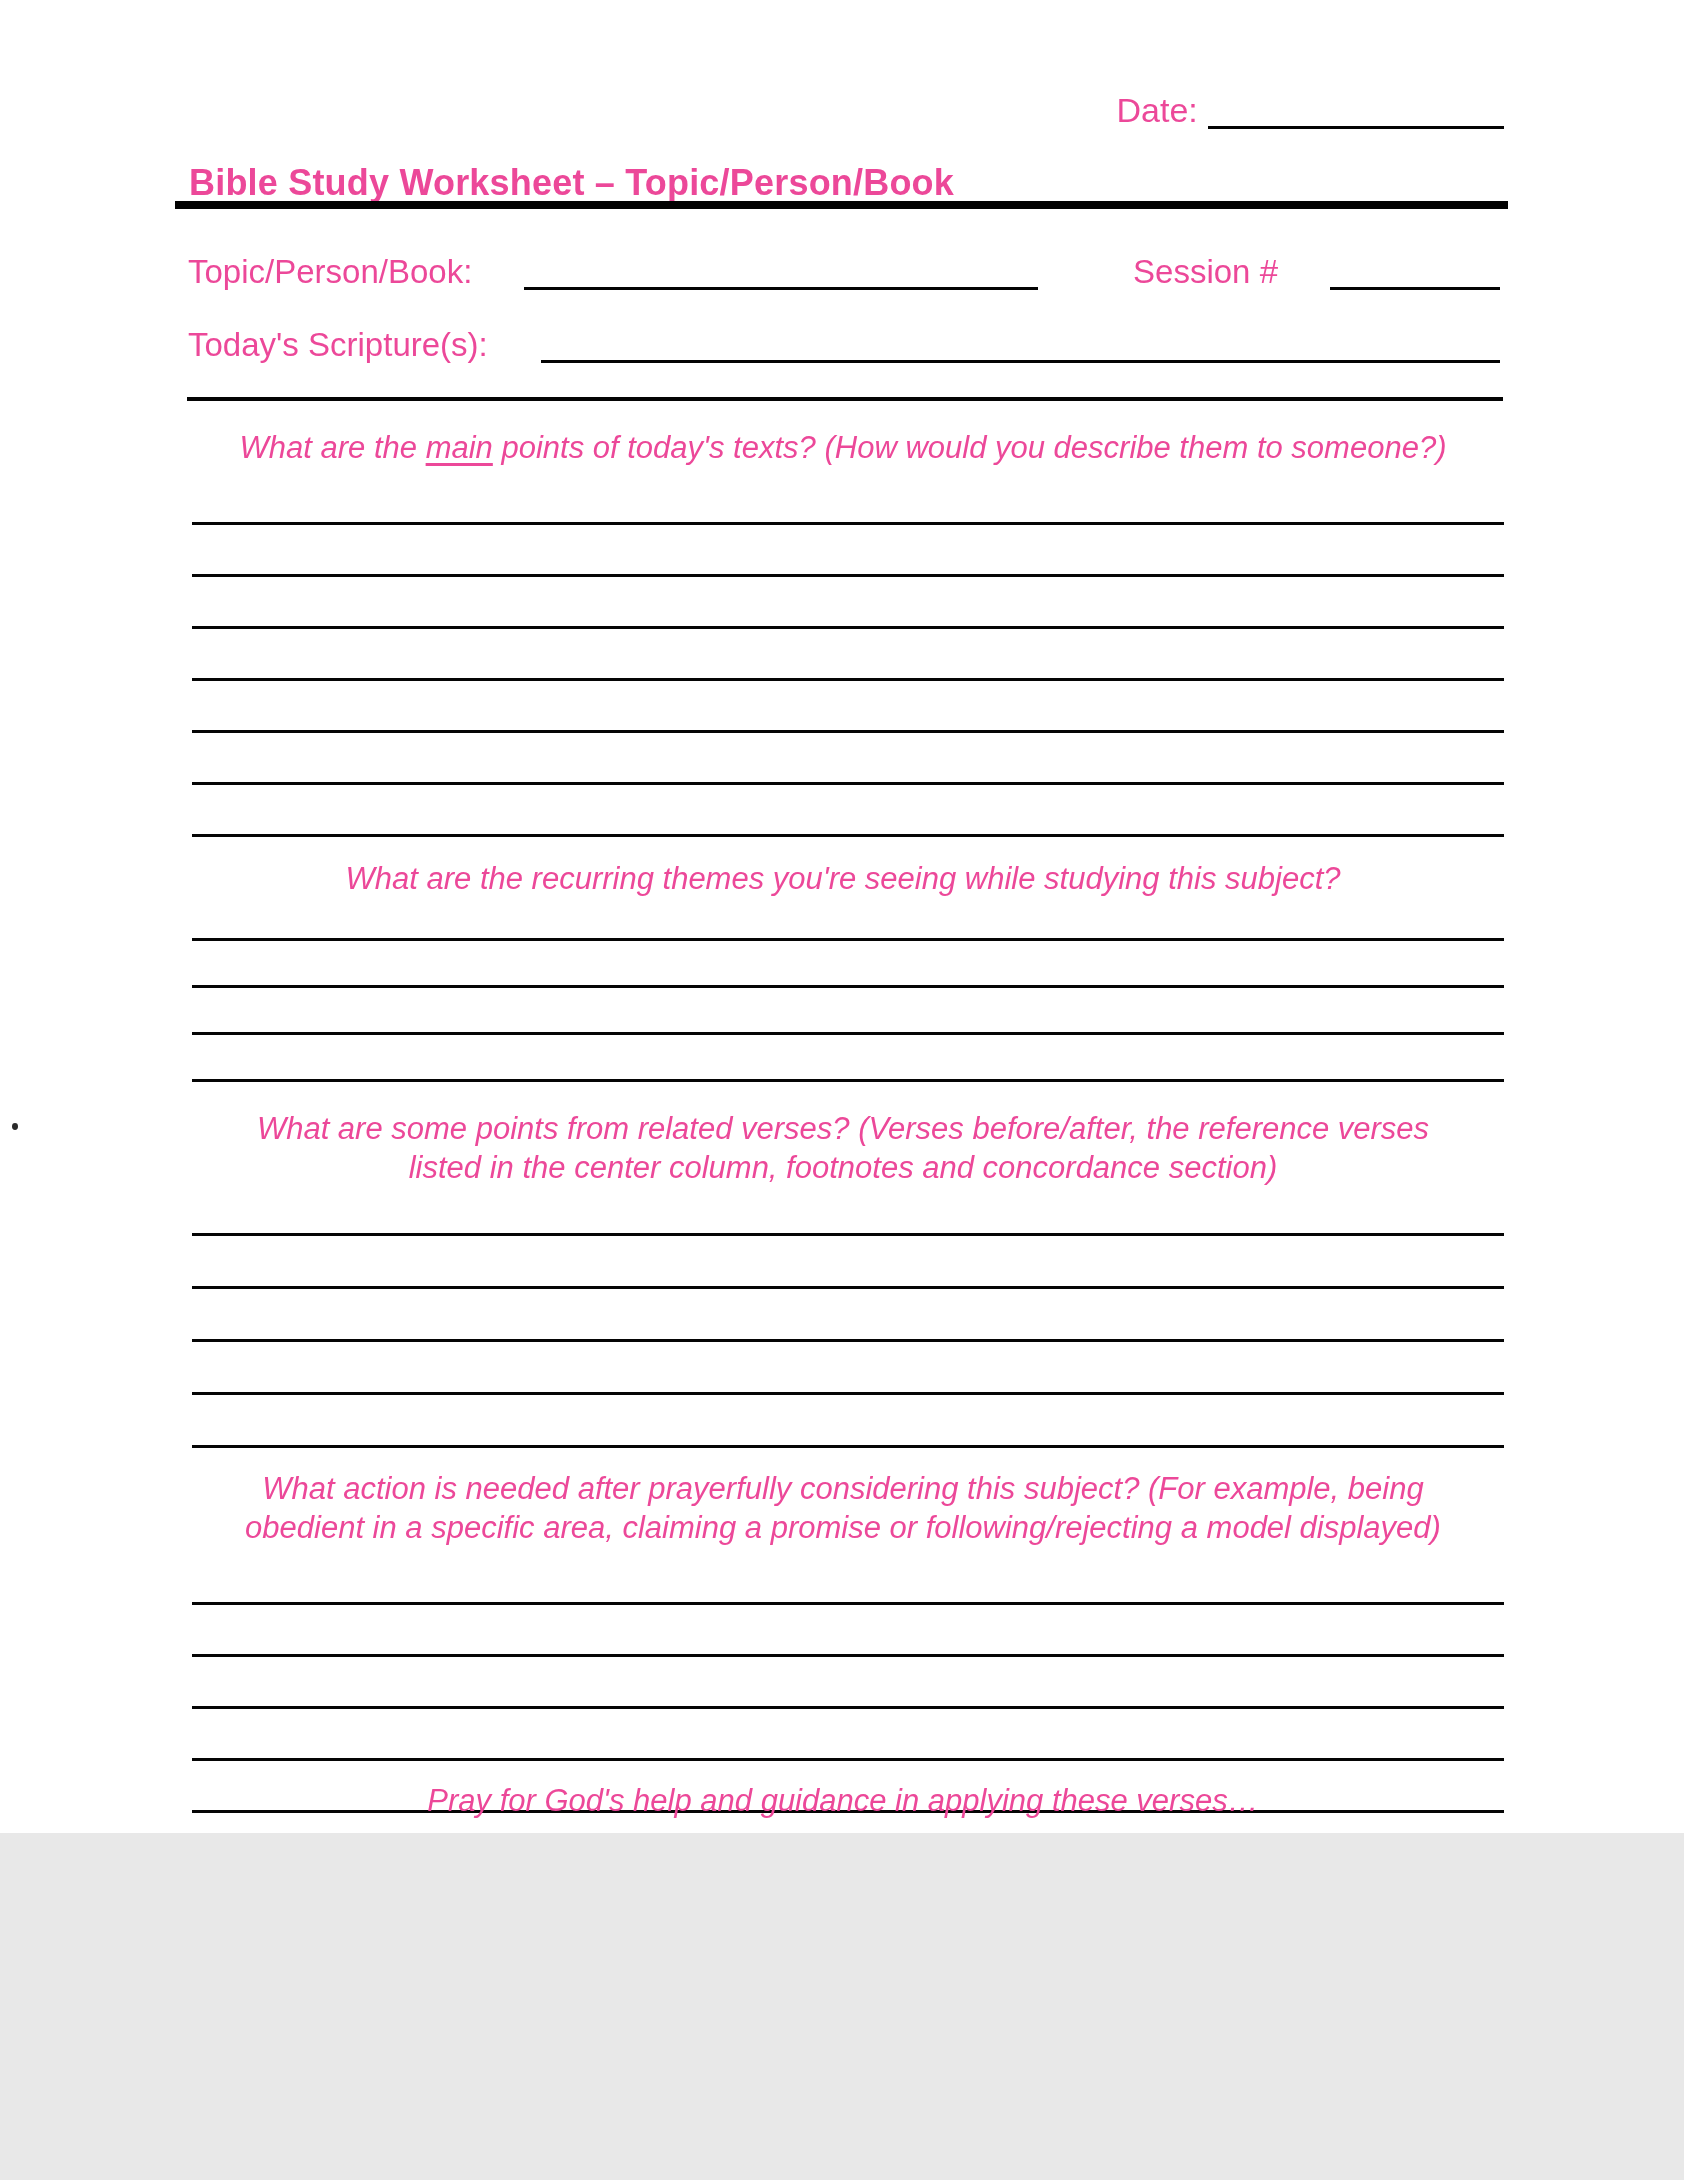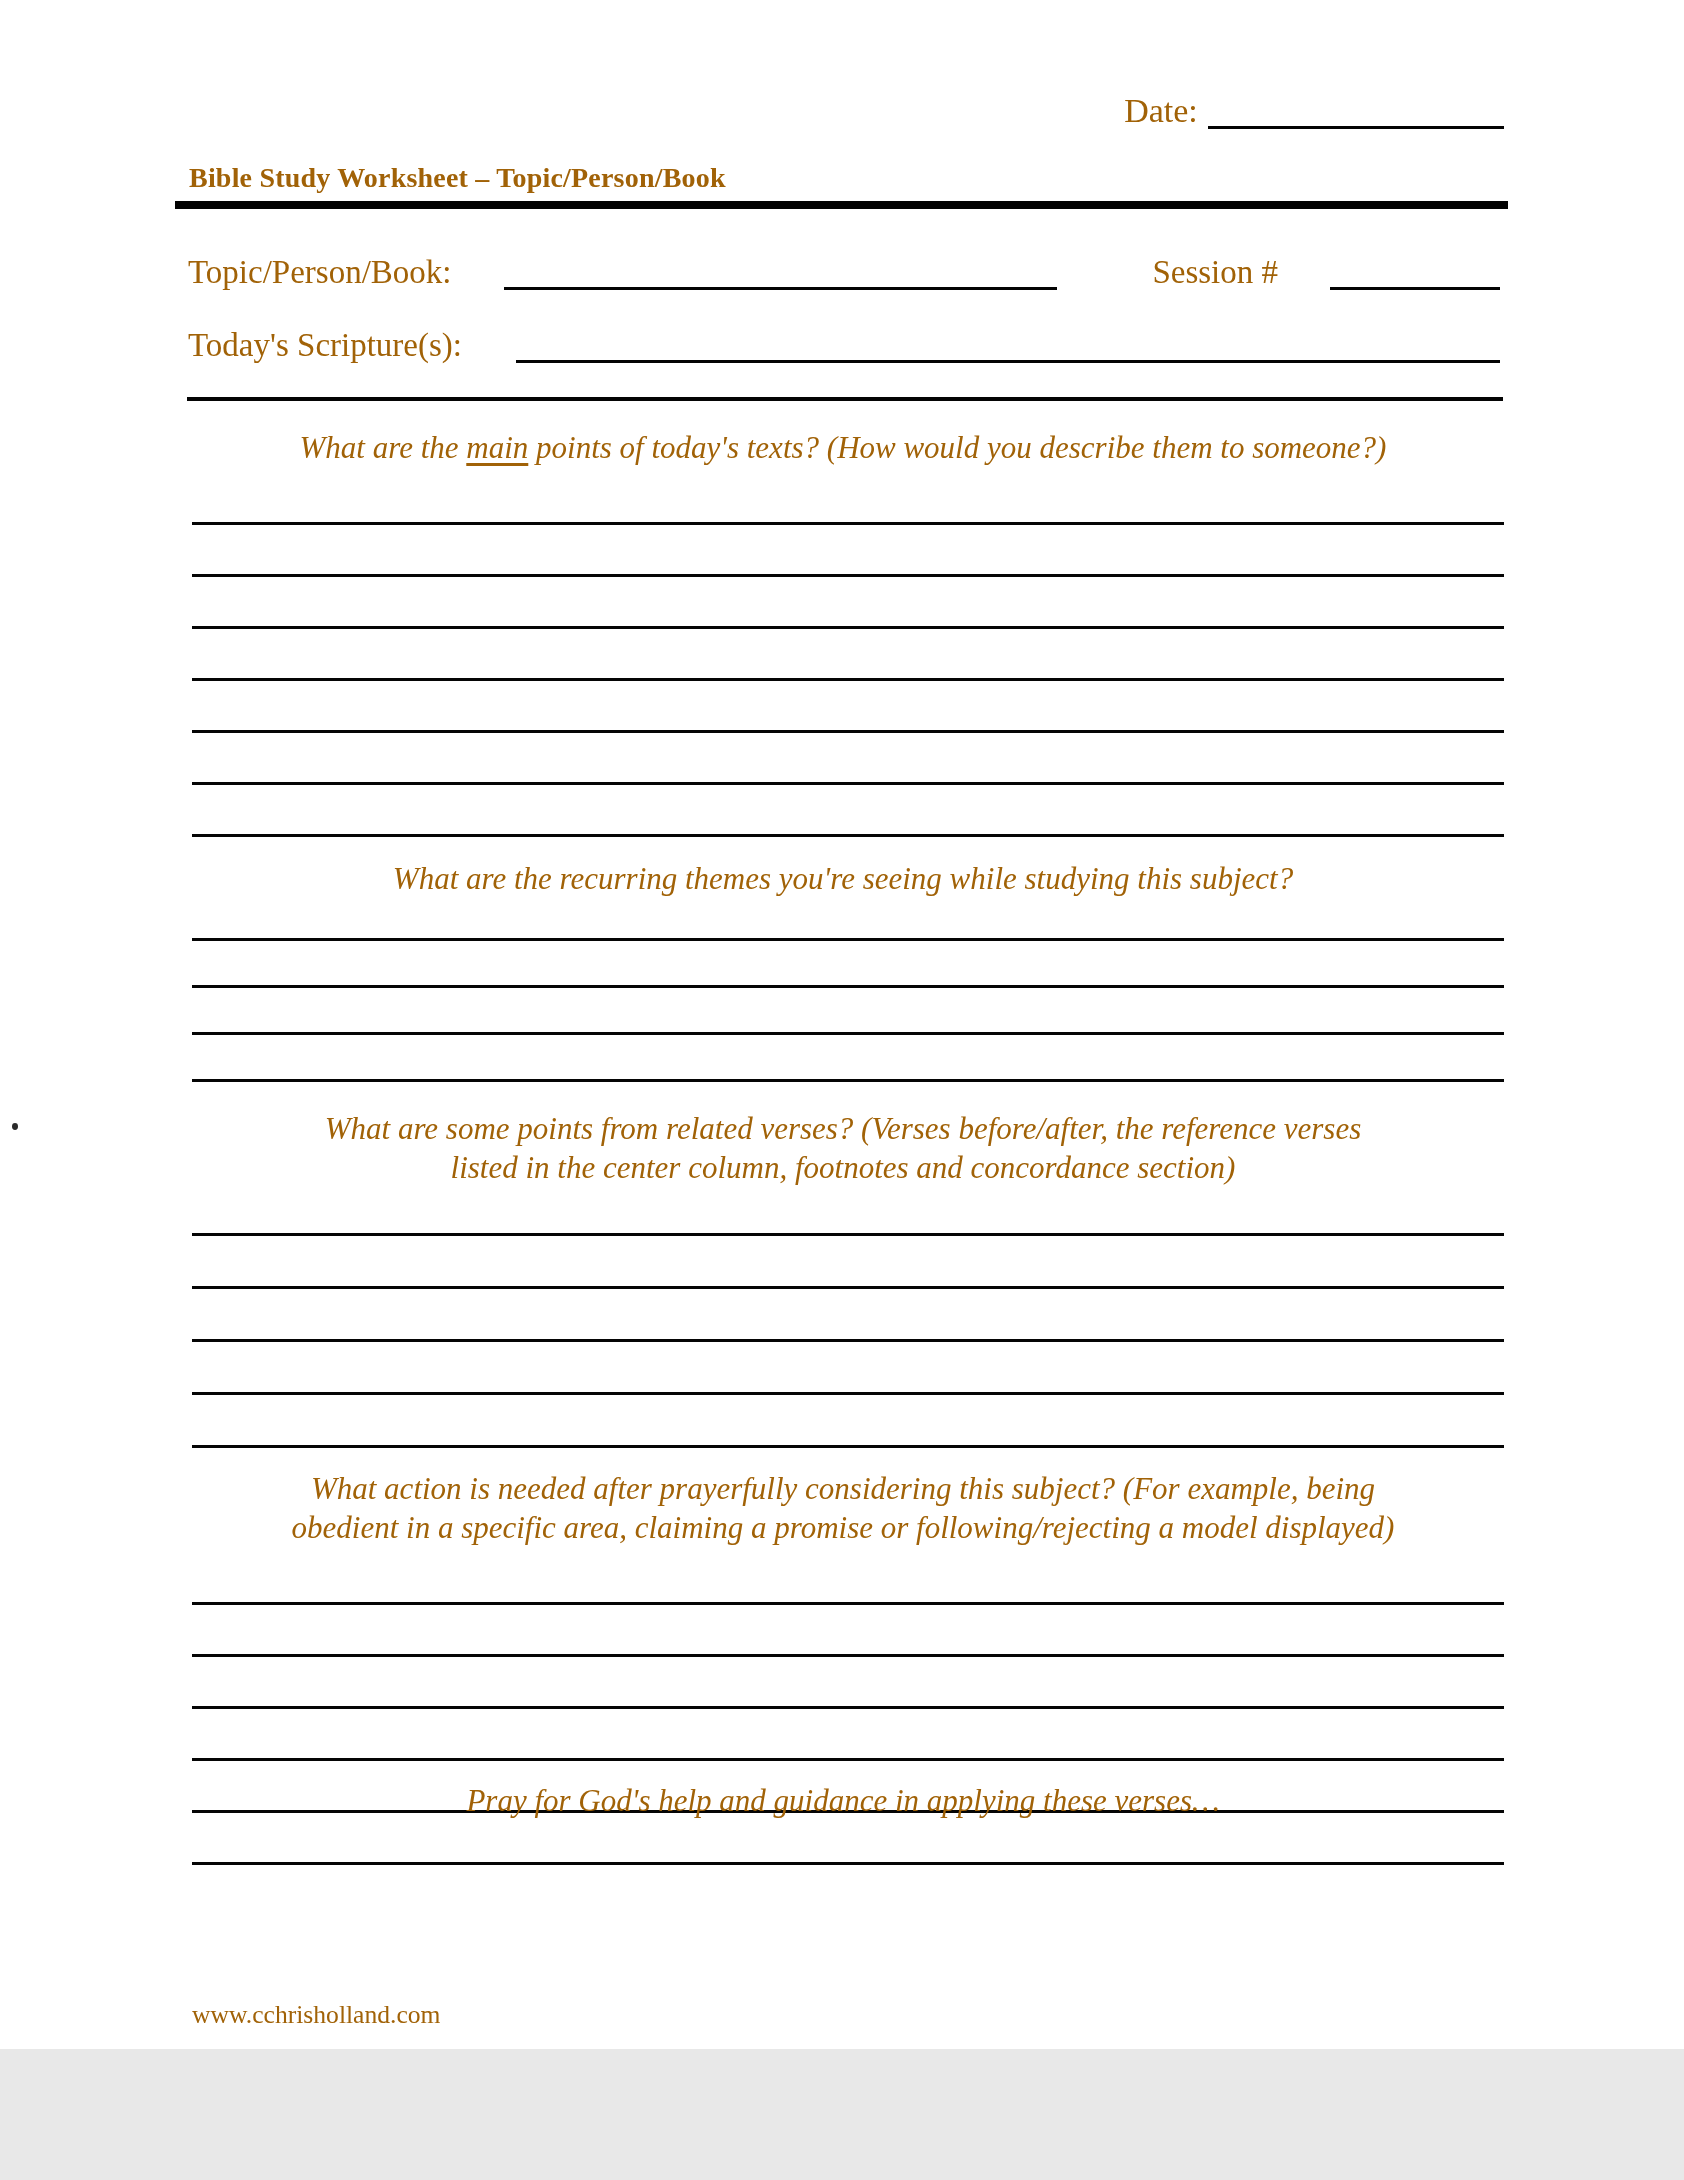--- a/index.html
+++ b/index.html
@@ -1,35 +1,35 @@
 <!DOCTYPE html>
 <html style="font-size:13.6px"><head>
 <meta charset="utf-8">
 <style>
   html,body{margin:0;padding:0;background:#e8e8e8;}
   .page{
     position:relative;
-    width:1685px;height:2049px;
+    width:1685px;height:1833px;
     background:#ffffff;
-    font-family:Liberation Serif, serif;
-    color:#a16207;
+    font-family:Liberation Sans, sans-serif;
+    color:#ec4899;
     overflow:hidden;
   }
   
   .date-row{
     position:absolute;top:85px;left:192px;width:1312px;height:44px;
     display:flex;align-items:flex-end;
   }
   .date-row .spacer{flex:1;}
   .date-row .lbl{font-size:34px;line-height:1.1;}
   .blank{border-bottom:3.4px solid #040404;height:37px;}
   .date-blank{width:296px;margin-left:10.2px;}
   .title{
     position:absolute;top:162px;left:189px;width:1316px;
-    font-size:28px;font-weight:bold;letter-spacing:0.2px;white-space:nowrap;
+    font-size:36px;font-weight:bold;letter-spacing:0.2px;white-space:nowrap;
   }
   .title-rule{
     position:absolute;top:201px;left:175px;width:1333px;height:7.7px;background:#020202;
   }
   
   .field-row{
     position:absolute;left:188px;width:1312px;height:46px;
     display:flex;align-items:flex-end;gap:40px;
   }
   .field-row .lbl{font-size:33px;line-height:1.1;white-space:nowrap;}

